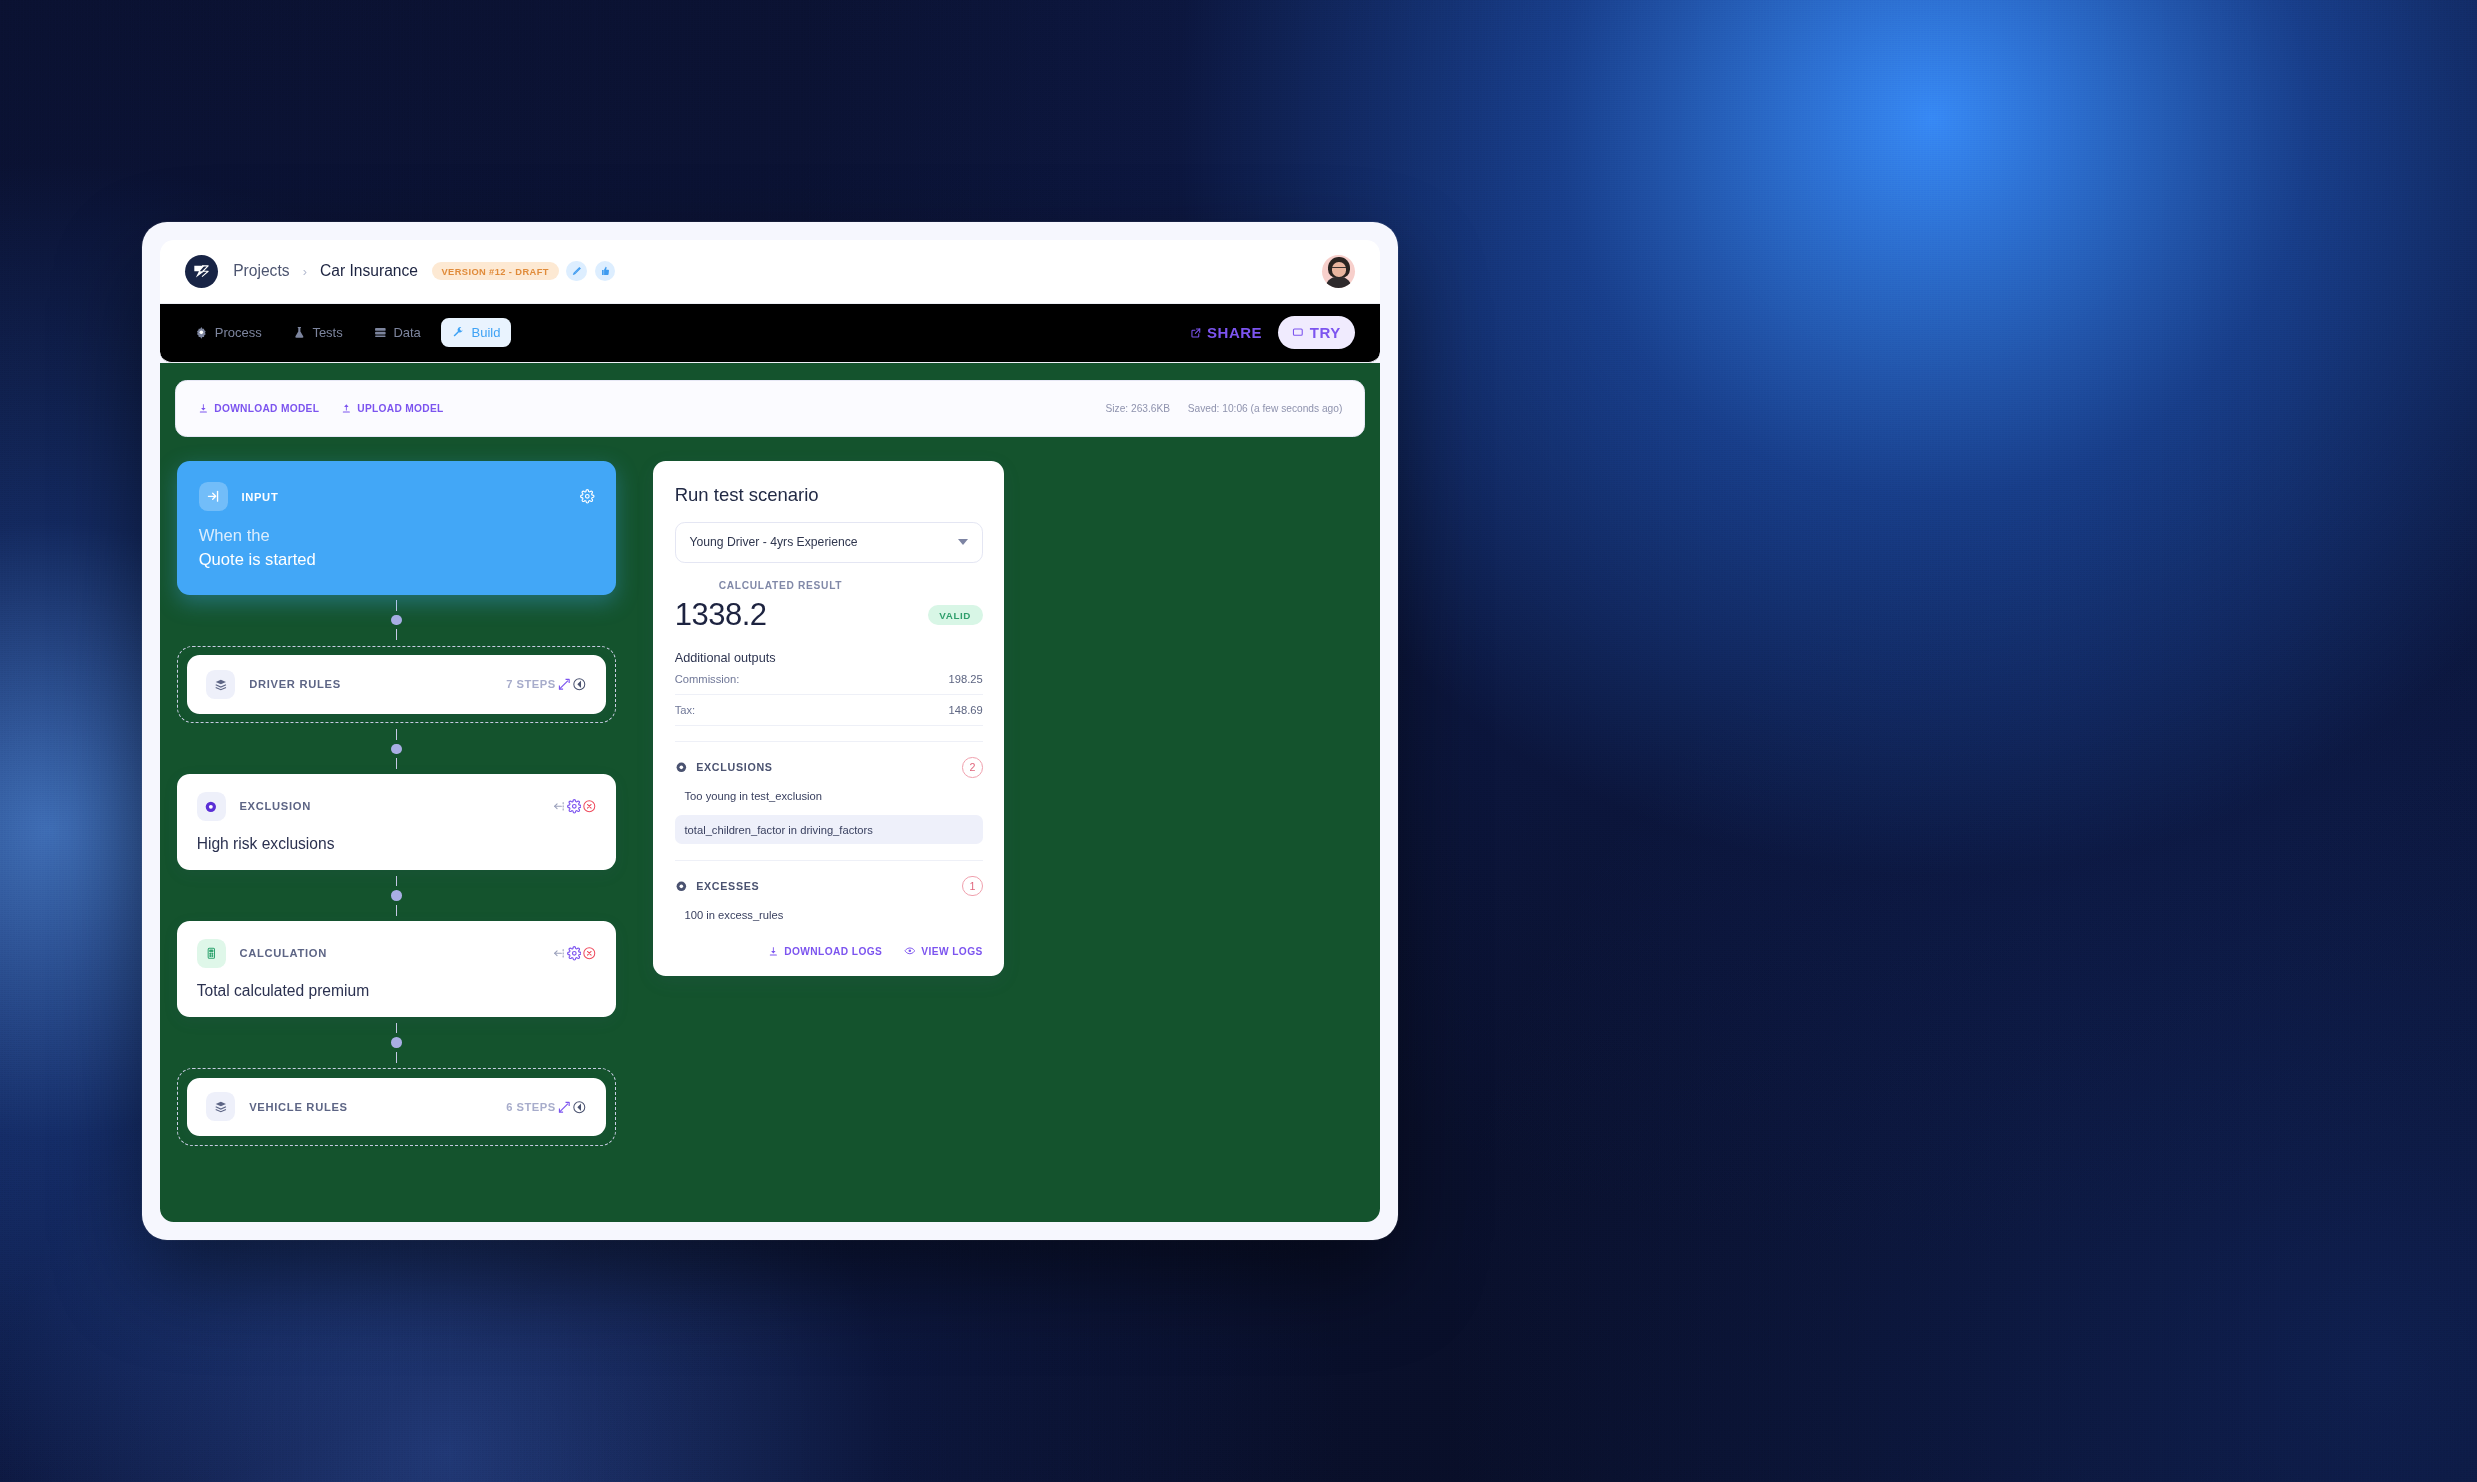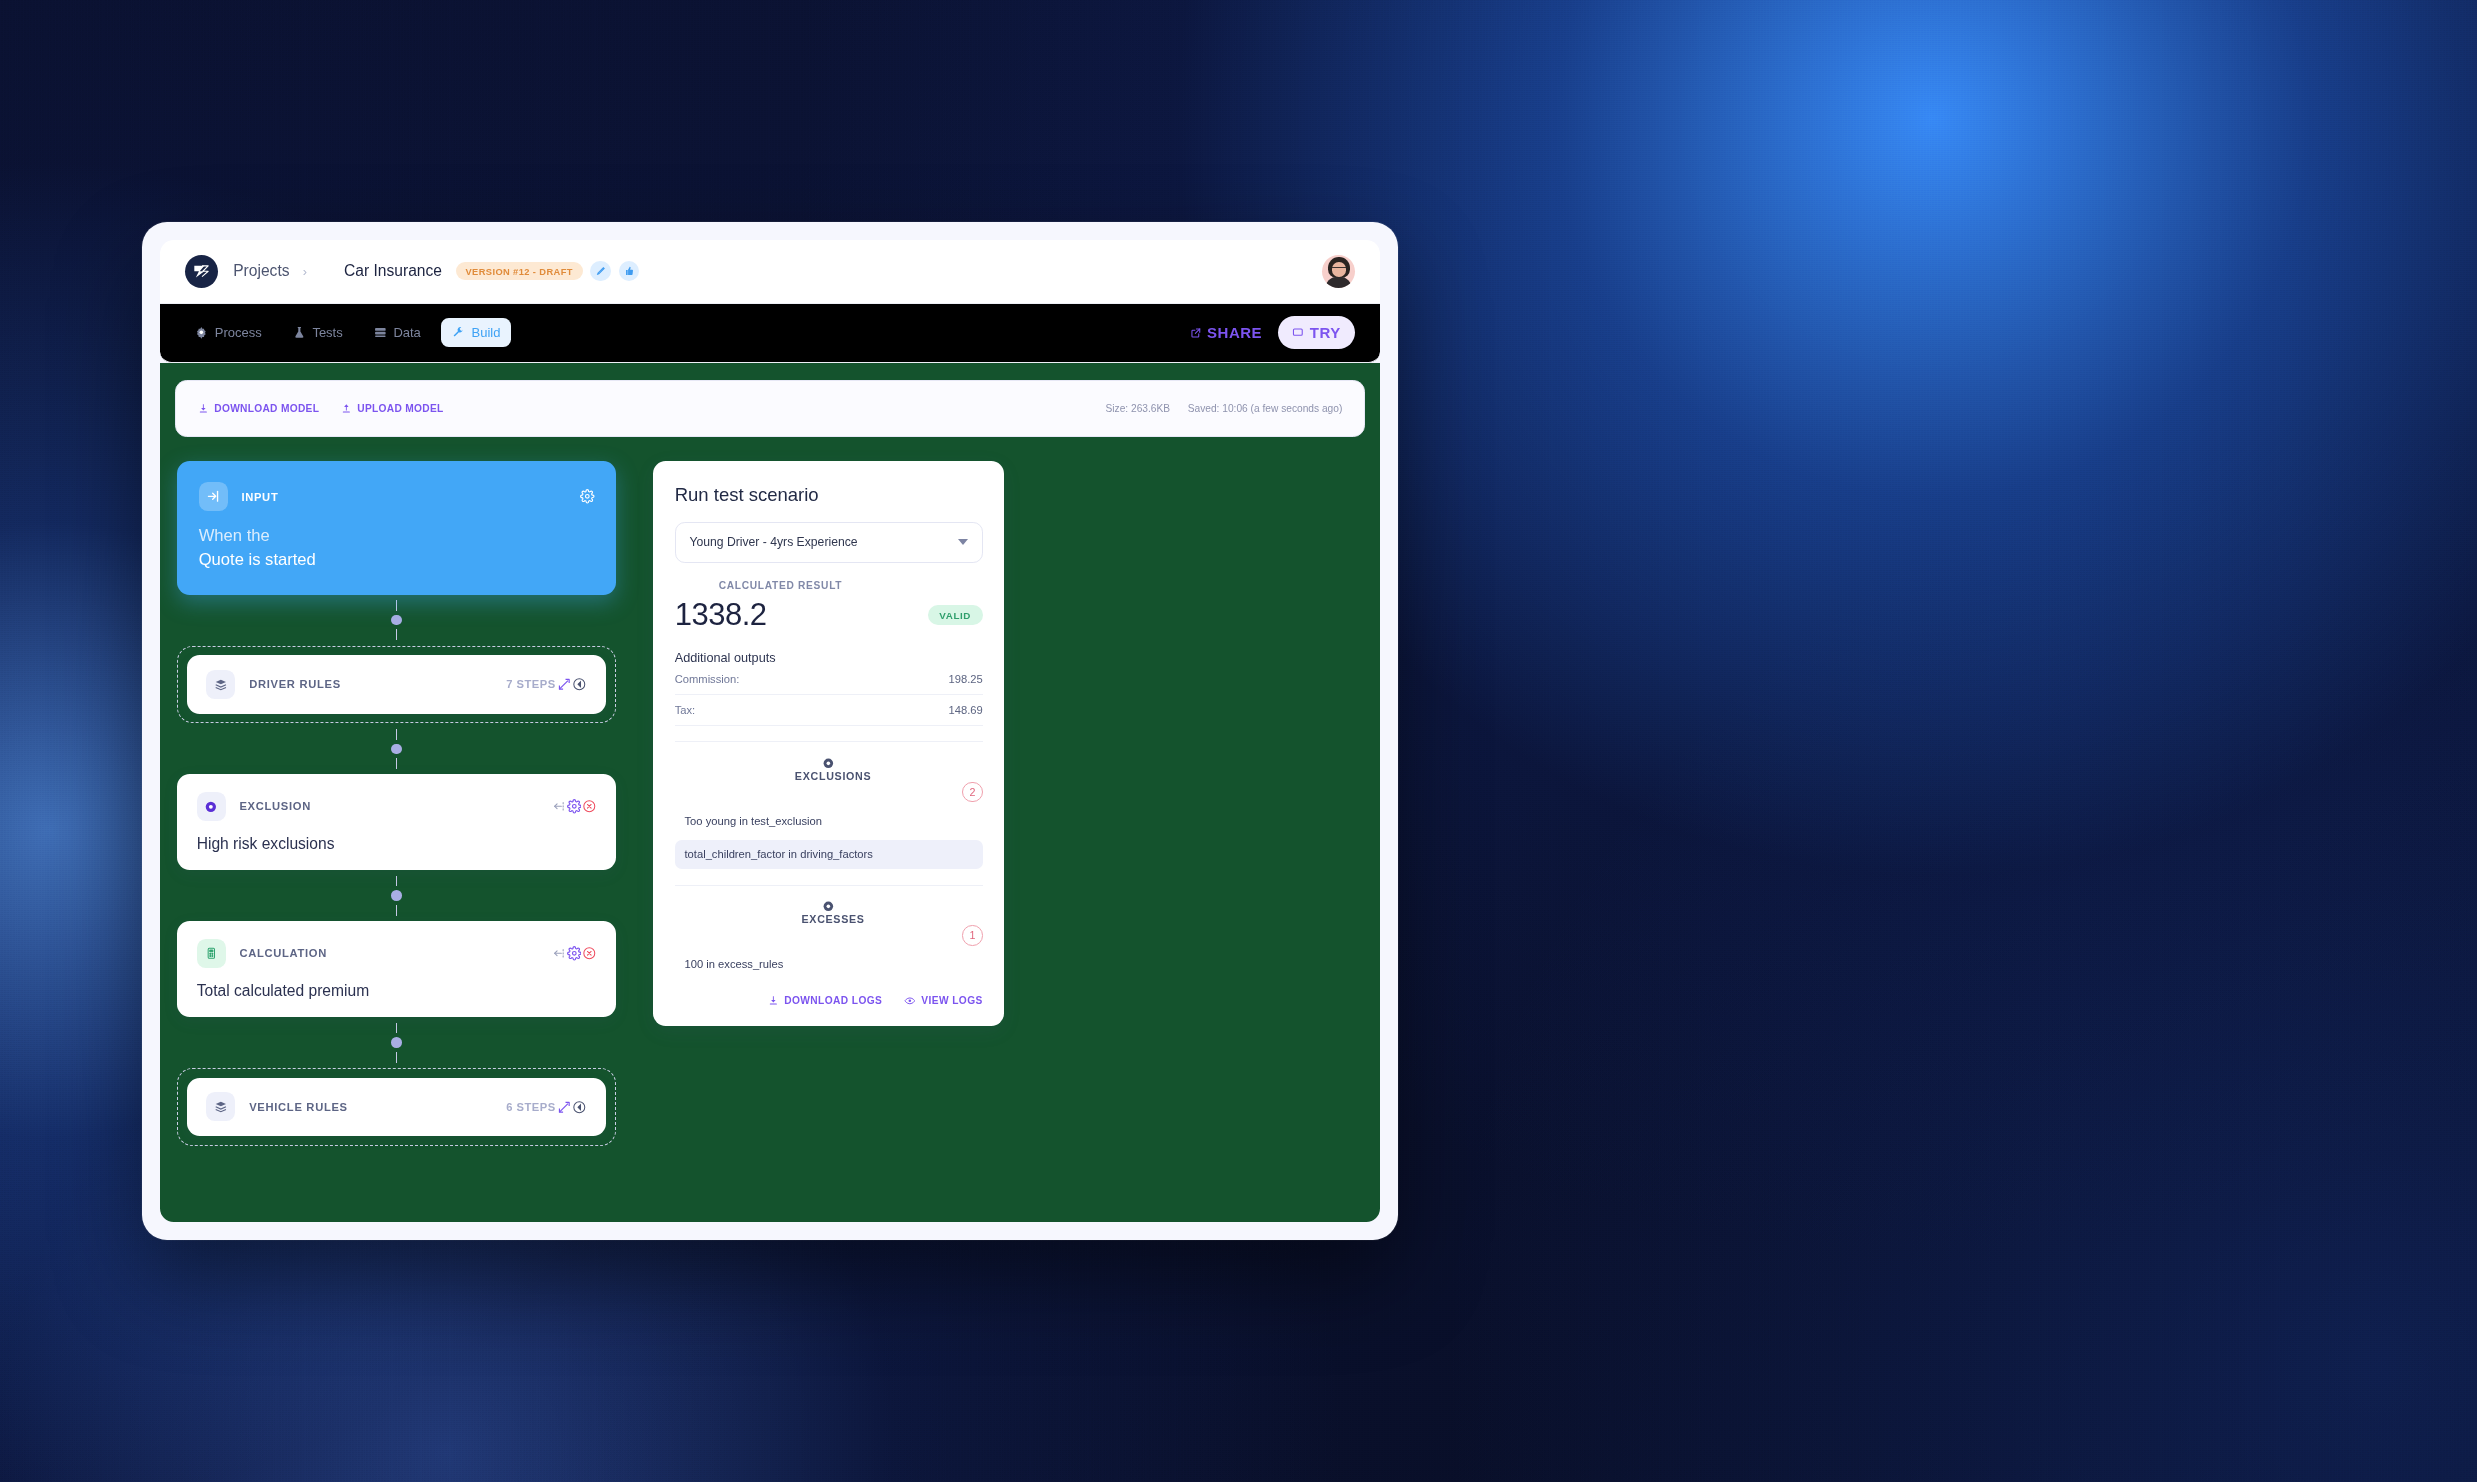--- a/index.html
+++ b/index.html
@@ -61,21 +61,21 @@
     width: 33px; height: 33px; border-radius: 50%;
     background: #182445;
     display: flex; align-items: center; justify-content: center;
     flex: 0 0 auto;
   }
   .crumb {
     margin-left: 15.6px;
     font-size: 15.6px; color: #4d5570;
   }
   .crumb-sep { margin: 0 8.8px; color: #b4bbd0; font-size: 12.7px; }
-  .crumb-current { color: #1c2340; margin-left: 24px; }
+  .crumb-current { color: #1c2340; }
   .badge-version {
     margin-left: 13.7px;
     background: #fde9d3;
     color: #e08b3a;
     font-size: 9.3px; font-weight: bold;
     letter-spacing: 0.4px;
     padding: 4.9px 9.8px 3.9px;
     border-radius: 19.5px;
     white-space: nowrap;
   }
@@ -278,21 +278,21 @@
     padding: 8.8px 0;
     border-bottom: 1px solid #eef0f7;
   }
   .kv .v { margin-left: auto; color: #5d6582; }
 
   .sec {
     margin-top: 15.6px;
     border-top: 1px solid #eef0f7;
     padding-top: 14.6px;
   }
-  .sec-head { display: flex; align-items: center; flex-direction: column; }
+  .sec-head { display: flex; align-items: center; }
   .sec-title {
     font-size: 10.7px; font-weight: bold; letter-spacing: 0.7px;
     color: #4a5270; margin-left: 8.8px;
   }
   .count-badge {
     margin-left: auto;
     width: 20.5px; height: 20.5px; border-radius: 50%;
     border: 1.3px solid #f0a0ad;
     color: #e0657c; font-size: 10.7px;
     display: flex; align-items: center; justify-content: center;

